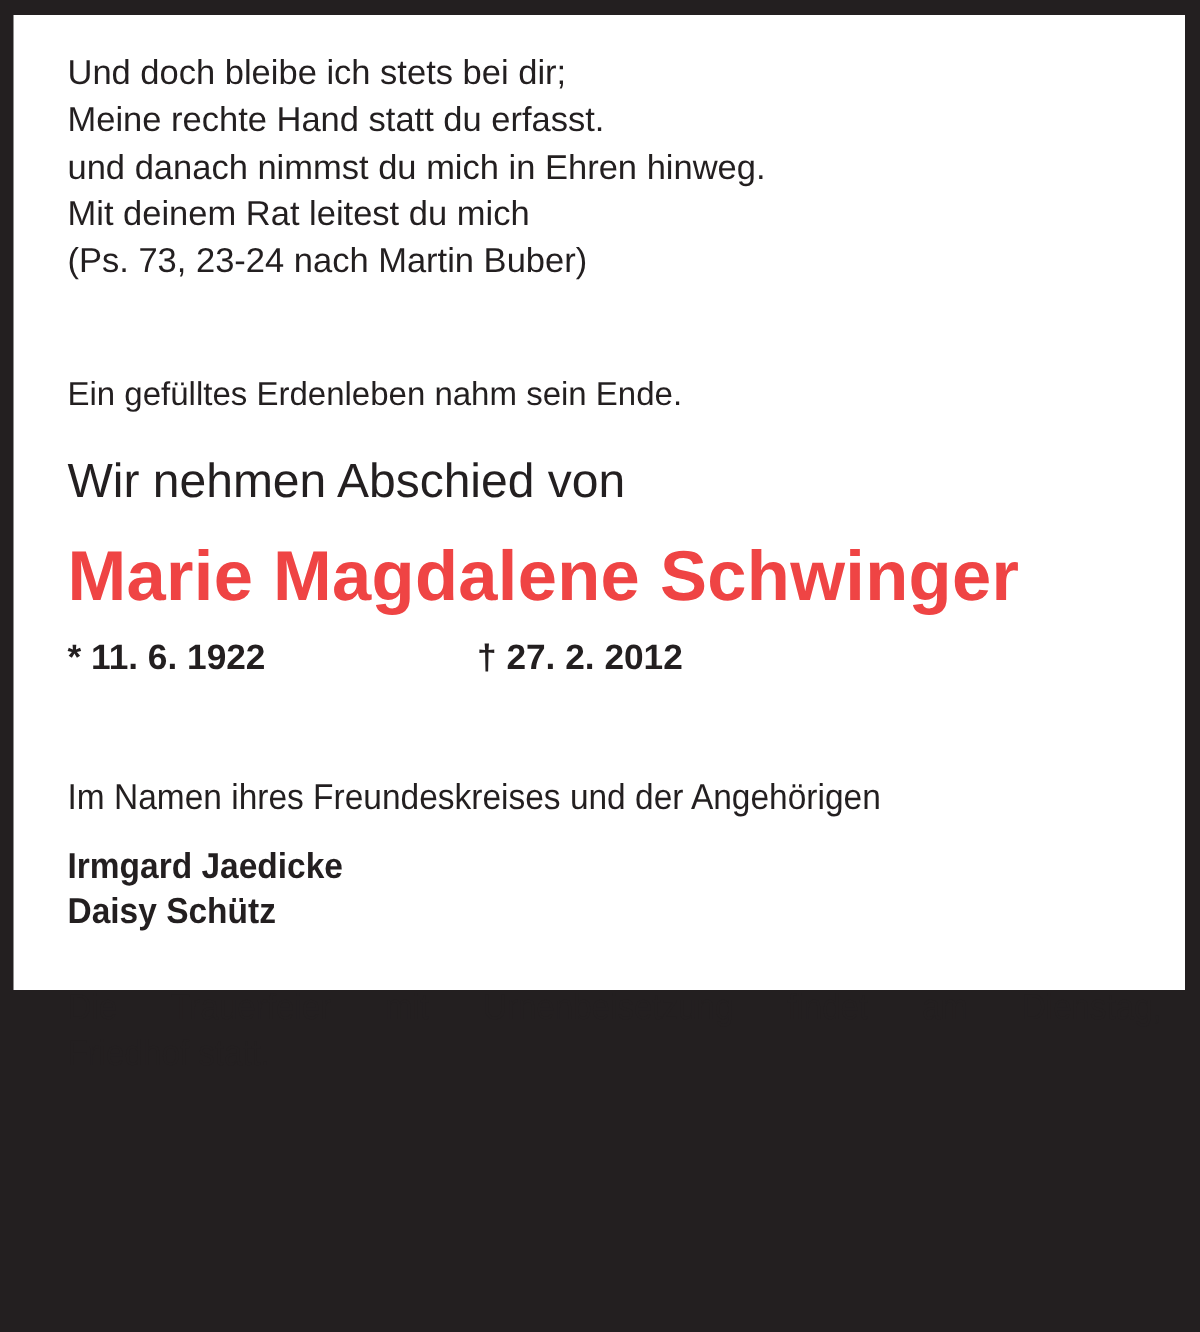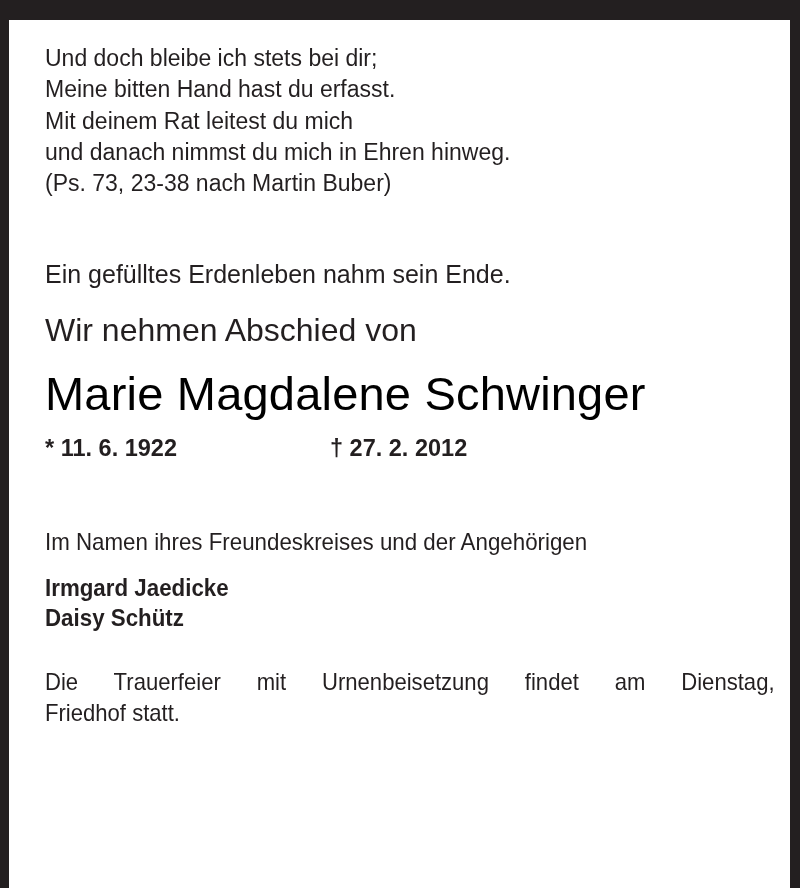--- a/index.html
+++ b/index.html
@@ -4,35 +4,35 @@
   <style>
     html, body { margin: 0; padding: 0; }
     body {
       width: 800px; height: 888px; overflow: hidden;
       background: #231f20;
       font-family: "Liberation Sans", sans-serif;
       color: #231f20;
     }
     .card {
       position: absolute;
-      left: 9px; top: 20px;
-      width: 781px; height: 869px;
+      left: 9px; top: 10px;
+      width: 781px; height: 650px;
       background: #ffffff;
     }
     .t { position: absolute; left: 36px; white-space: nowrap; }
     .verse { top: 23px; font-size: 23px; line-height: 31.3px; }
     .verse div { height: 31.3px; }
-    .line1 { top: 240px; font-size: 25px; }
+    .line1 { top: 240px; font-size: 22px; }
     .line2 { top: 292px; font-size: 32px; }
     .name {
-      top: 346px; font-size: 47px; font-weight: normal;
-      letter-spacing: 0.2px; color: #000000;
+      top: 346px; font-size: 47px; font-weight: bold;
+      letter-spacing: 0.2px; color: #ef4444;
     }
     .dates { top: 415px; font-size: 23.5px; font-weight: bold; }
-    .date-death { position: absolute; left: 273px; top: 0; margin-left: 12px; }
+    .date-death { position: absolute; left: 273px; top: 0; }
     .behalf { top: 508px; font-size: 24px; transform: scaleX(0.93); transform-origin: left; }
     .signers { top: 553px; font-size: 24px; font-weight: bold; line-height: 30px;
                transform: scaleX(0.93); transform-origin: left; }
     .para {
       position: absolute; left: 36px; width: 730px;
       font-size: 24px; line-height: 31.3px;
     }
     .para .ln {
       display: block; text-align: justify; text-align-last: justify;
       white-space: nowrap; height: 31.3px; overflow: visible;
@@ -43,24 +43,24 @@
     .p1 { top: 646px; }
     .p2 { top: 750px; }
   </style>
 </head>
 <body>
 
 <div class="card">
 
   <div class="t verse">
     <div>Und doch bleibe ich stets bei dir;</div>
-    <div>Meine bitten Hand hast du erfasst.</div>
+    <div>Meine rechte Hand statt du erfasst.</div>
+    <div>und danach nimmst du mich in Ehren hinweg.</div>
     <div>Mit deinem Rat leitest du mich</div>
-    <div>und danach nimmst du mich in Ehren hinweg.</div>
-    <div>(Ps. 73, 23-38 nach Martin Buber)</div>
+    <div>(Ps. 73, 23-24 nach Martin Buber)</div>
   </div>
 
   <div class="t line1">Ein gefülltes Erdenleben nahm sein Ende.</div>
   <div class="t line2">Wir nehmen Abschied von</div>
 
   <div class="t name">Marie Magdalene Schwinger</div>
 
   <div class="t dates">
     <span>* 11. 6. 1922</span>
     <span class="date-death">† 27. 2. 2012</span>

